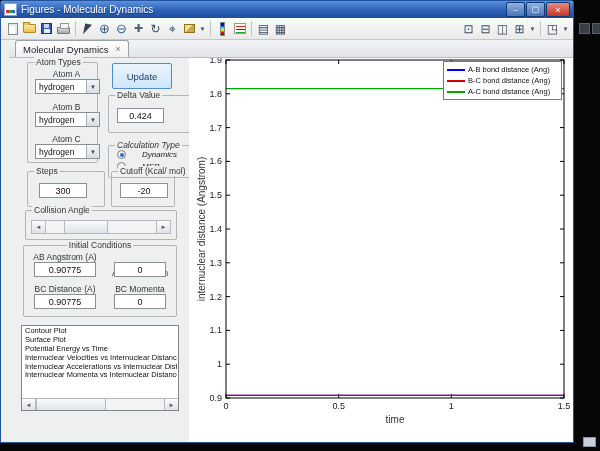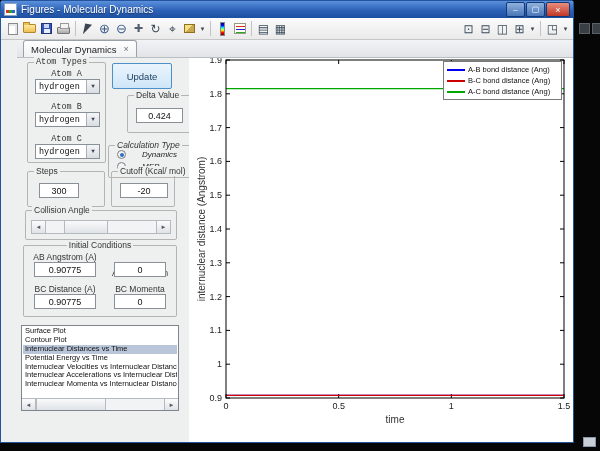--- a/index.html
+++ b/index.html
@@ -40,21 +40,21 @@
   .shape.printer{width:13px;height:7px;background:linear-gradient(#ddd,#aaa);border:1px solid #777;border-radius:1px;position:relative;margin-top:4px;}
   .shape.printer::before{content:"";position:absolute;top:-5px;left:2px;width:7px;height:4px;background:#f4f4f4;border:1px solid #999;}
   .shape.brush{width:11px;height:9px;background:linear-gradient(135deg,#f7e080 50%,#caa84e 50%);border:1px solid #8f7020;}
   .shape.colorbar{width:5px;height:14px;border:1px solid #888;
       background:linear-gradient(#00007f,#0000ff 20%,#00ffff 40%,#ffff00 60%,#ff0000 80%,#7f0000);}
   .shape.legendbox{width:12px;height:11px;background:#fffef2;border:1px solid #998;position:relative;}
   .shape.legendbox::before{content:"";position:absolute;left:1px;top:2px;width:9px;height:1px;background:#d22;
       box-shadow:0 3px 0 #22d,0 6px 0 #2a2;}
   .shape.pointer{width:0;height:0;border-top:11px solid #3c454f;border-right:7px solid transparent;transform:rotate(12deg);margin-top:2px;}
   
-  .tabbar{position:absolute;left:16px;top:39px;right:0;height:18px;background:linear-gradient(#f2f3f5,#e2e4e8);
+  .tabbar{position:absolute;left:8px;top:39px;right:0;height:18px;background:linear-gradient(#f2f3f5,#e2e4e8);
           border-bottom:1px solid #b9bdc4;display:flex;align-items:flex-end;padding-left:6px;box-sizing:border-box;}
   .tab{height:16px;display:flex;align-items:center;padding:0 7px;background:linear-gradient(#ffffff,#f0f1f3);
        border:1px solid #9aa0a8;border-bottom:none;border-radius:3px 3px 0 0;font-size:9.5px;color:#222;}
   .tab-close{margin-left:7px;color:#777;font-size:9px;line-height:9px;}
   
   .content{position:absolute;left:0;top:57px;width:572px;height:384px;}
   .left-panel{position:absolute;left:0;top:0;width:188px;height:384px;background:#eef0f0;}
   .figure{position:absolute;left:188px;top:0;width:384px;height:384px;background:#fff;}
   
   .group{position:absolute;border:1px solid #b4b4b4;border-radius:2px;box-sizing:border-box;}
@@ -63,29 +63,29 @@
   .small-label{position:absolute;font-size:8.5px;color:#333;text-align:center;white-space:nowrap;overflow:hidden;}
   .edit{position:absolute;background:#fff;border:1px solid #8a9097;font-size:9px;text-align:center;color:#111;
         padding:0;box-sizing:border-box;font-family:"Liberation Sans",sans-serif;}
   .combo{position:absolute;height:15px;background:#fff;border:1px solid #8a9097;display:flex;align-items:stretch;box-sizing:border-box;}
   .combo .cval{flex:1;font-size:8.5px;padding-left:3px;color:#111;display:flex;align-items:center;overflow:hidden;white-space:nowrap;}
   .combo .cbtn{width:12px;background:linear-gradient(#f4f5f7,#d9dde2);border-left:1px solid #aab0b8;
         display:flex;align-items:center;justify-content:center;font-size:6px;color:#445;}
   #btn-update{position:absolute;left:111px;top:5px;width:60px;height:26px;
         background:linear-gradient(#eaf4fd,#cfe6f8);border:1px solid #4d90c8;border-radius:2px;
         font-size:9.5px;color:#1a3a5c;display:flex;align-items:center;justify-content:center;box-sizing:border-box;}
-  #grp-atoms{left:26px;top:4px;width:79px;height:101px;font-family:Liberation Mono, monospace;}
-  #grp-delta{left:126px;top:37px;width:86px;height:38px;}
+  #grp-atoms{left:26px;top:4px;width:71px;height:101px;}
+  #grp-delta{left:107px;top:37px;width:86px;height:38px;}
   #grp-calc{left:107px;top:87px;width:89px;height:33px;font-style:italic;}
   #grp-steps{left:26px;top:113px;width:78px;height:36px;}
   #grp-cutoff{left:110px;top:113px;width:64px;height:36px;}
   #grp-collision{left:24px;top:152px;width:152px;height:30px;}
   #grp-init{left:22px;top:187px;width:154px;height:72px;}
   #delta-edit{left:8px;top:12px;width:47px;height:15px;}
-  #steps-edit{left:11px;top:11px;width:40px;height:15px;}
+  #steps-edit{left:11px;top:11px;width:48px;height:15px;}
   #cutoff-edit{left:8px;top:11px;width:48px;height:15px;}
   .radio-row{position:absolute;left:8px;display:flex;align-items:center;gap:16px;}
   .radio{width:9px;height:9px;border-radius:50%;border:1px solid #7b828a;background:radial-gradient(#fff,#e6e6e6);position:relative;box-sizing:border-box;flex:none;}
   .radio.checked::after{content:"";position:absolute;left:1.5px;top:1.5px;width:4px;height:4px;border-radius:50%;background:#2f6fc1;}
   .radio-label{font-size:8px;color:#222;white-space:nowrap;}
   
   .scrollbar-h{position:absolute;background:#f2f3f4;border:1px solid #b6bac0;display:flex;box-sizing:border-box;}
   .sb-arrow{width:13px;background:linear-gradient(#fcfcfc,#dfe2e6);font-size:6px;color:#556;
         display:flex;align-items:center;justify-content:center;flex:none;}
   .sb-arrow.left{border-right:1px solid #b6bac0;}
@@ -252,23 +252,22 @@
             <div class="small-label" style="left: 84px; width: 64px; top: 22px;">AB Momentum</div>
             <input class="edit" value="0" style="left: 90px; width: 52px; top: 16px; height: 15px;">
             <div class="small-label" style="left: 4px; width: 74px; top: 38px;">BC Distance (A)</div>
             <input class="edit" value="0.90775" style="left: 10px; width: 62px; top: 48px; height: 15px;">
             <div class="small-label" style="left: 84px; width: 64px; top: 38px;">BC Momenta</div>
             <input class="edit" value="0" style="left: 90px; width: 52px; top: 48px; height: 15px;">
           </div>
 
         <div class="listbox">
           <div class="list-items">
+              <div class="list-item">Contour Plot</div>
               <div class="list-item">Surface Plot</div>
-              <div class="list-item">Contour Plot</div>
-              <div class="list-item sel">Internuclear Distances vs Time</div>
               <div class="list-item">Potential Energy vs Time</div>
               <div class="list-item">Internuclear Velocities vs Internuclear Distance</div>
               <div class="list-item">Internuclear Accelerations vs Internuclear Distance</div>
               <div class="list-item">Internuclear Momenta vs Internuclear Distance</div>
             </div>
           <div class="scrollbar-h" id="list-hscroll">
             <span class="sb-arrow left">◄</span>
             <span class="sb-thumb"></span>
             <span class="sb-arrow right">►</span>
           </div>

